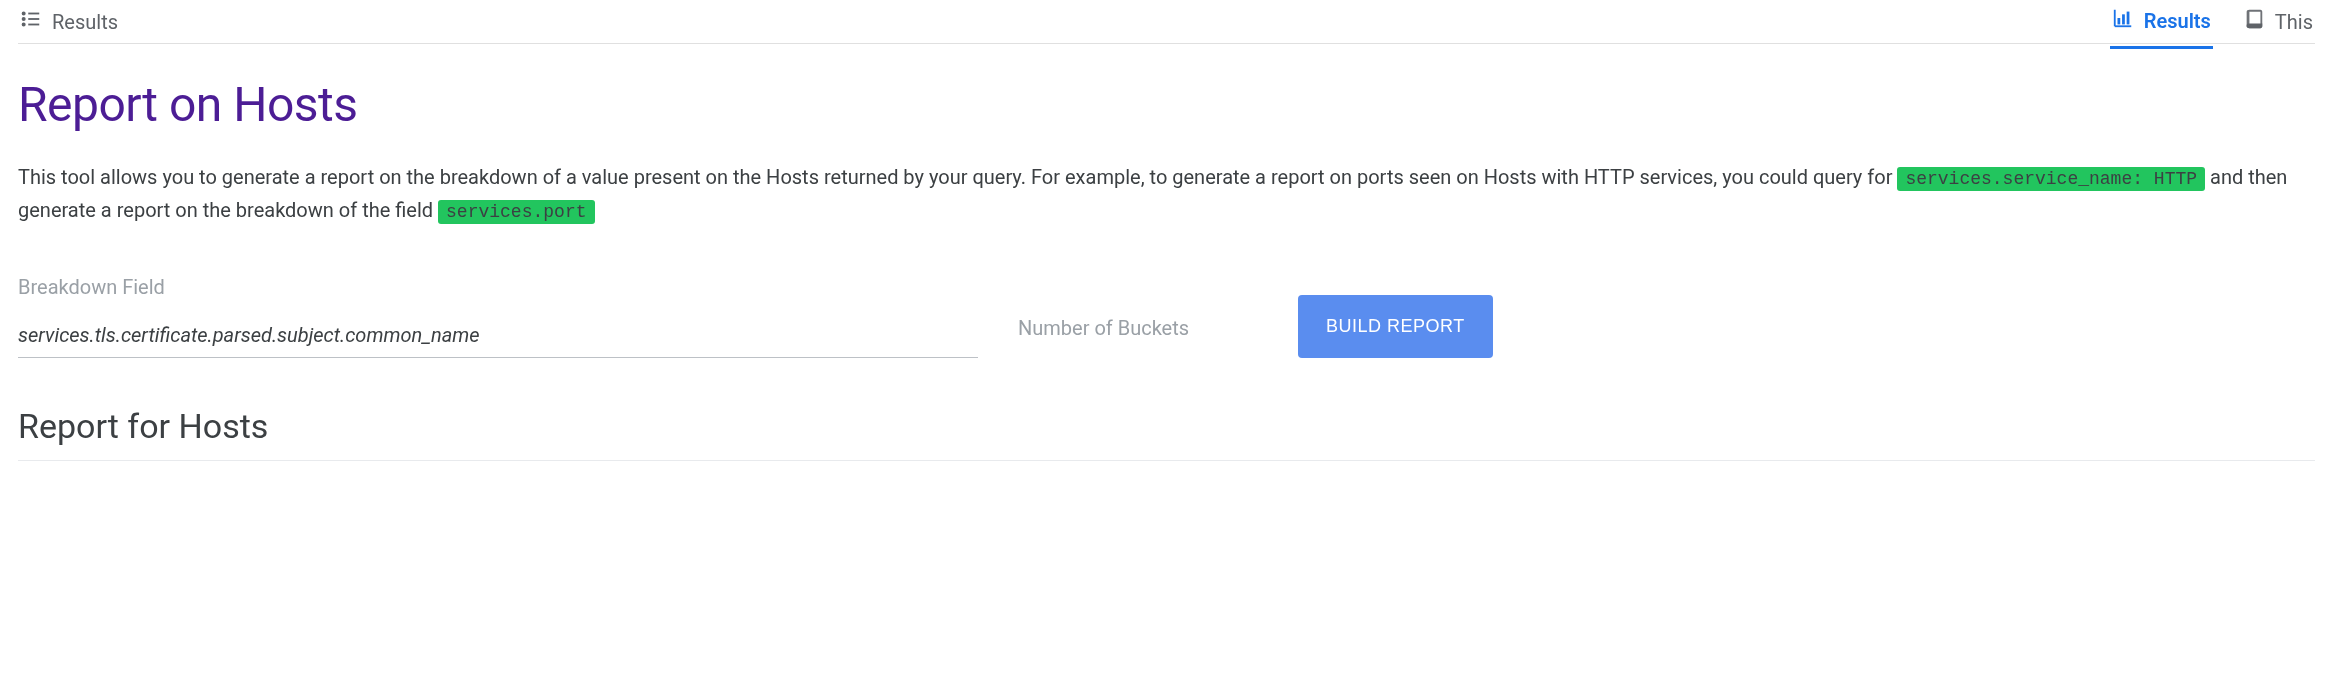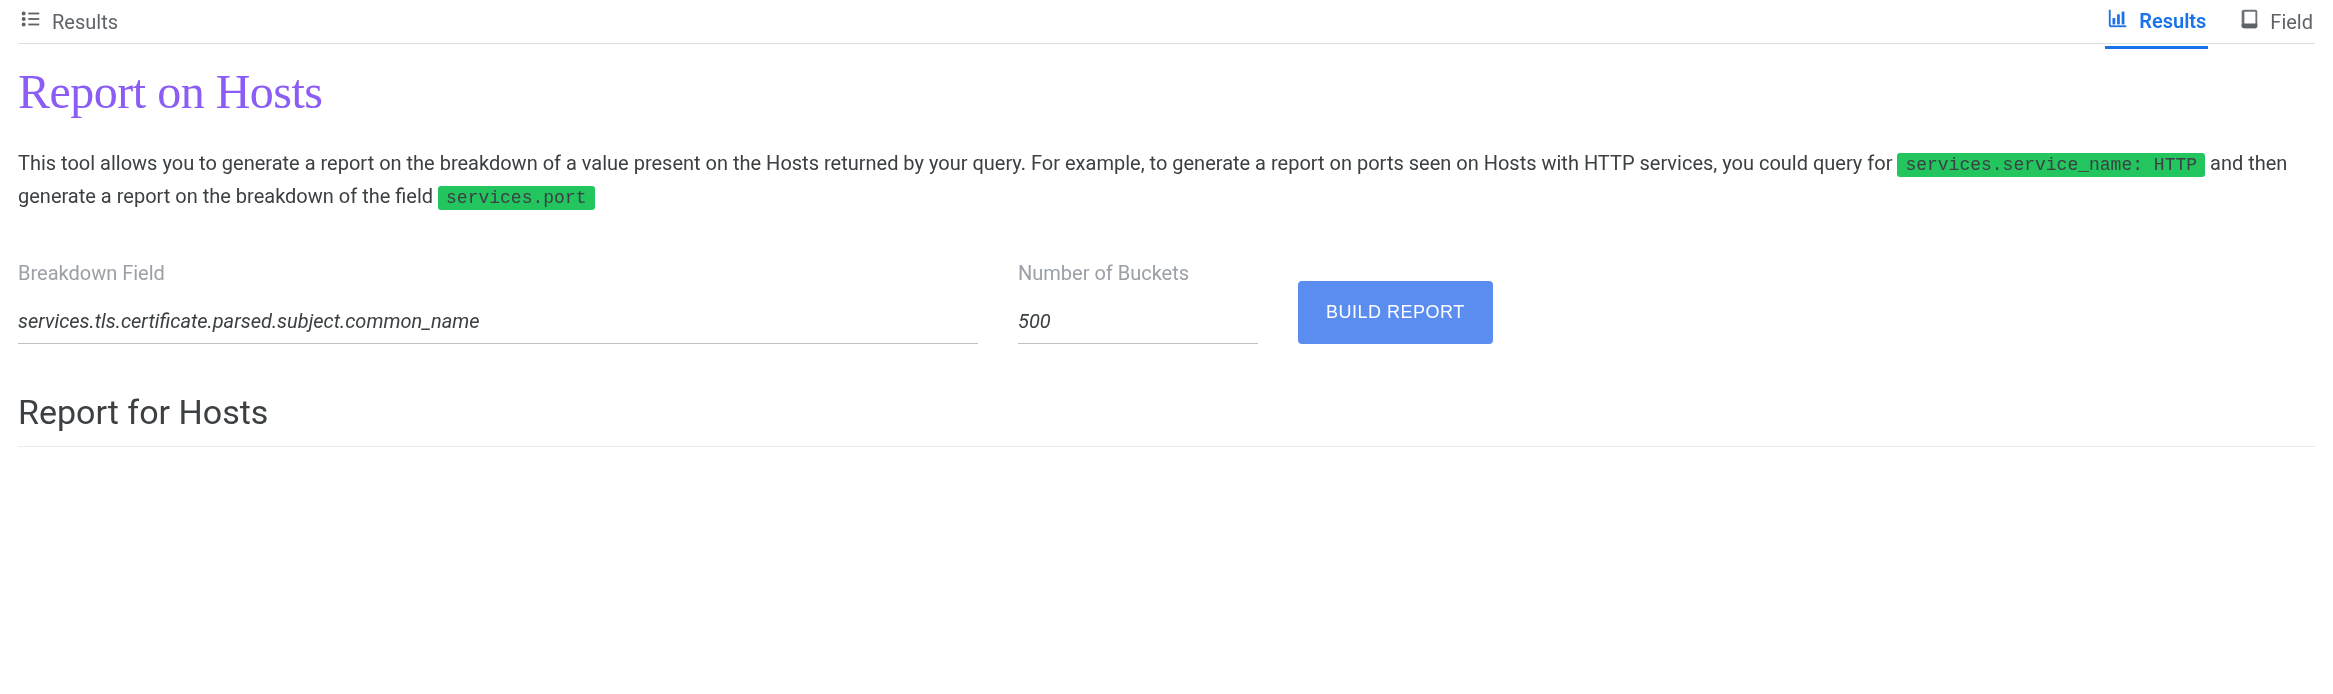--- a/index.html
+++ b/index.html
@@ -47,25 +47,24 @@
       height: 22px;
       flex-shrink: 0;
     }
     .nav-item.active svg {
       stroke: #1a73e8;
       fill: #1a73e8;
     }
     .page-title {
       font-size: 48px;
       font-weight: 400;
-      color: #8b5cf6;
-      margin-top: 20px;
+      color: #4c1d95;
+      margin-top: 32px;
       margin-bottom: 28px;
       letter-spacing: -0.5px;
-      font-family: Liberation Serif, serif;
     }
     .description {
       font-size: 20px;
       line-height: 1.6;
       color: #3c4043;
       margin-bottom: 48px;
     }
     .description .code-inline {
       font-family: "SFMono-Regular", Consolas, "Liberation Mono", Menlo, monospace;
       background: #22c55e;
@@ -165,37 +164,36 @@
       </span>
       <span>Results</span>
     </div>
     <div class="nav-item">
       <span>
         <svg viewBox="0 0 24 24" fill="#5f6368" stroke="none">
           <path d="M4 4 C4 3 5 2 7 2 L19 2 C20 2 21 3 21 4 L21 20 C21 21 20 22 19 22 L7 22 C5 22 4 21 4 20 Z M7 4 L7 18 L19 18 L19 4 Z" opacity="0.9"></path>
           <path d="M4 19 C4 17.5 5 17 7 17 L21 17 L21 20 C21 21 20 22 19 22 L7 22 C5 22 4 21 4 20 Z"></path>
         </svg>
       </span>
-      <span>Field</span>
+      <span>This</span>
     </div>
   </div>
 </div>
 
 <h1 class="page-title">Report on Hosts</h1>
 
 <p class="description">
   <span>This tool allows you to generate a report on the breakdown of a value present on the Hosts returned by your query. For example, to generate a report on ports seen on Hosts with HTTP services, you could query for </span><span class="code-inline">services.service_name: HTTP</span><span> and then generate a report on the breakdown of the field </span><span class="code-inline">services.port</span>
 </p>
 
 <div class="form-row">
   <div class="field-group breakdown">
     <label class="field-label">Breakdown Field</label>
     <input type="text" class="text-input" value="services.tls.certificate.parsed.subject.common_name" style="">
   </div>
   <div class="field-group buckets">
     <label class="field-label">Number of Buckets</label>
-    <input type="text" class="text-input" value="500" style="">
   </div>
   <button class="build-button">BUILD REPORT</button>
 </div>
 
 <h2 class="section-title">Report for Hosts</h2>
 <div class="divider-bottom"></div>
 
 </body></html>

